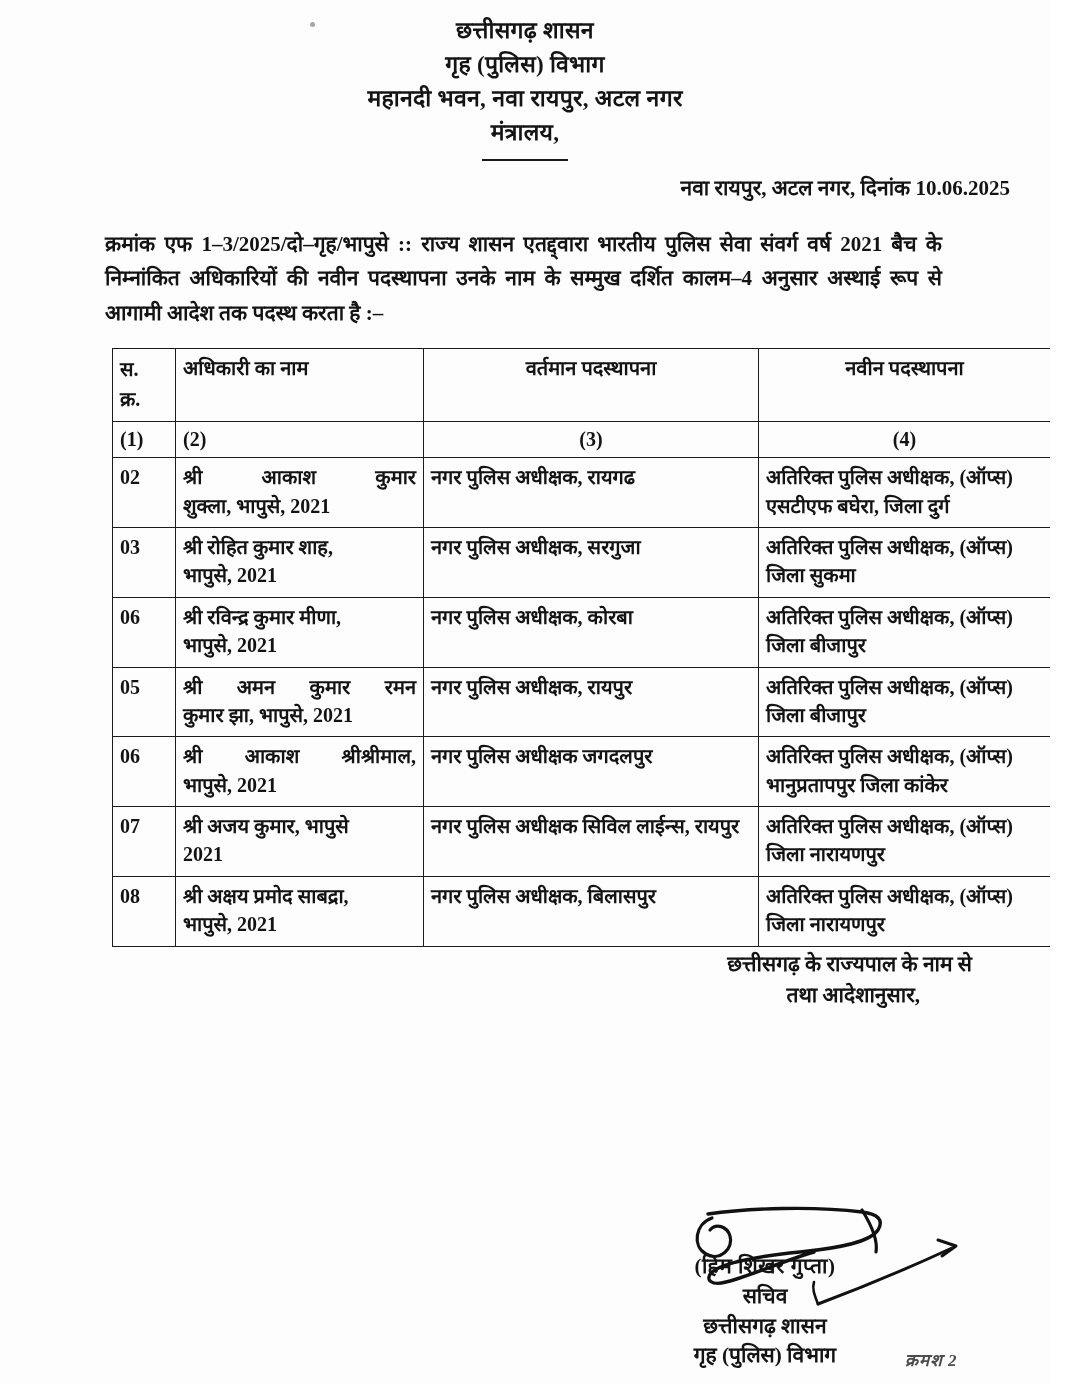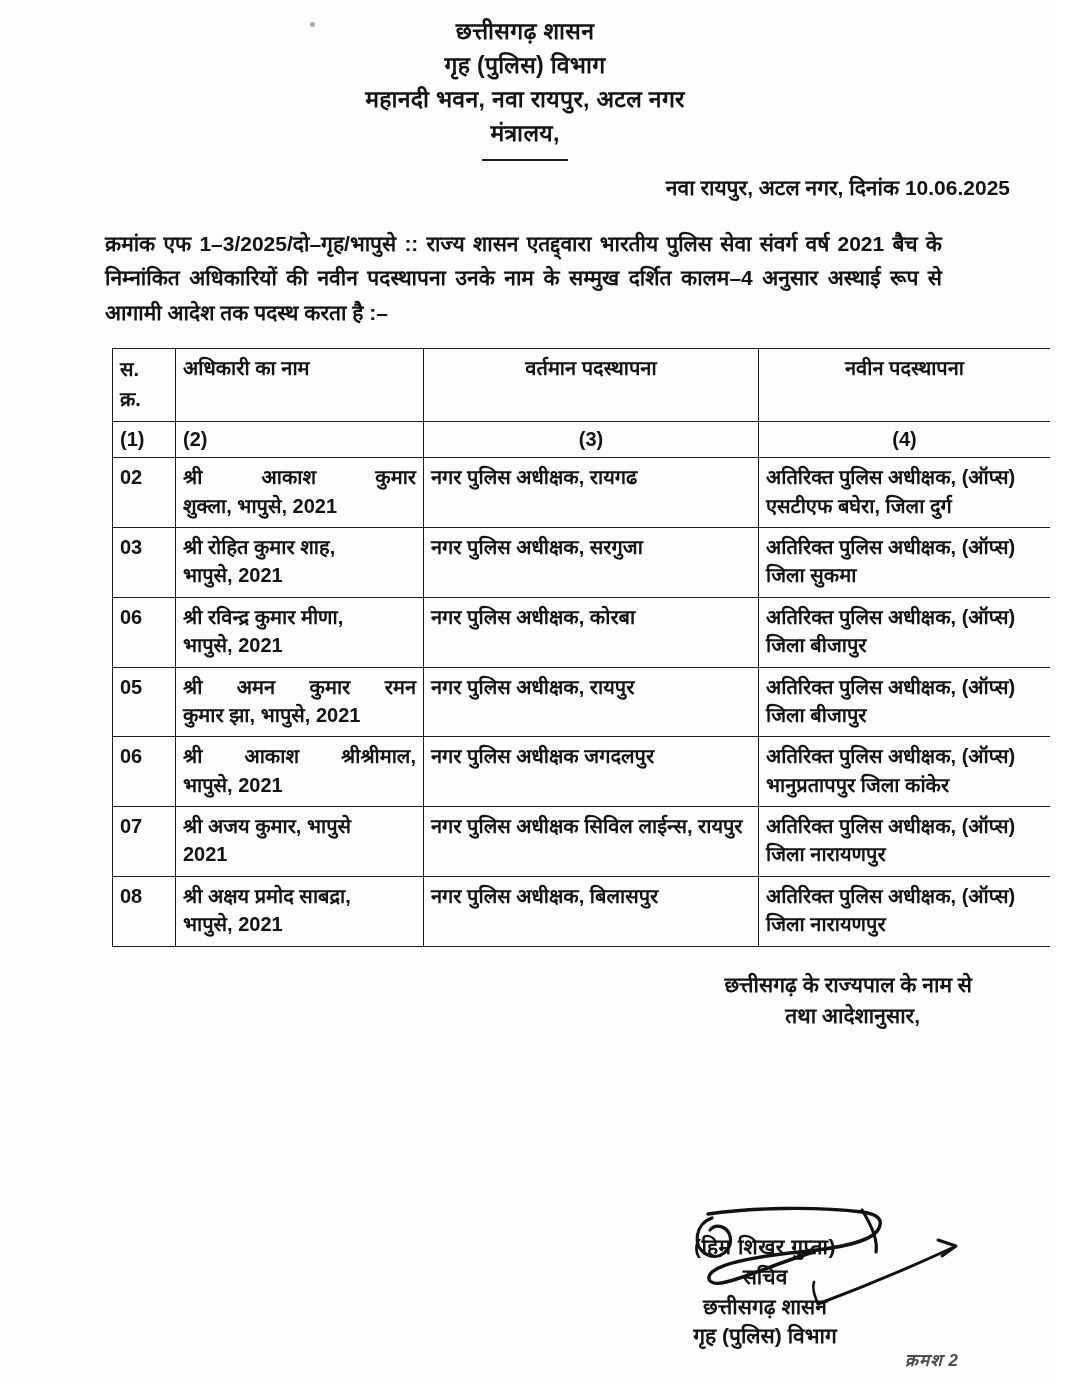--- a/index.html
+++ b/index.html
@@ -11,20 +11,21 @@
   body {
     font-family: "Liberation Sans", "DejaVu Sans", sans-serif;
     color: #111111;
   }
   #page {
     position: relative;
     width: 1050px;
     height: 1384px;
     background: #fdfdfd;
     overflow: hidden;
+    font-family: Liberation Serif, serif;
   }
   
   .speck {
     position: absolute;
     left: 310px;
     top: 22px;
     width: 5px;
     height: 5px;
     background: #8a8a8a;
     border-radius: 50%;
@@ -113,42 +114,42 @@
   }
   td.c-nm.justify .l1 {
     display: block;
     text-align: justify;
     text-align-last: justify;
   }
   td.c-nm.justify .l2 { display: block; }
   td.c-nm .plain { display: block; }
 
   .closing {
-    margin-top: 22px;
+    margin-top: 2px;
     text-align: right;
     padding-right: 78px;
     font-size: 21px;
     font-weight: 600;
     line-height: 1.5;
     color: #131313;
   }
   .closing .l2 { padding-right: 52px; display: block; }
 
   .sign-block {
     position: absolute;
     left: 600px;
     top: 1196px;
     width: 420px;
     height: 180px;
   }
   .sign-svg { position: absolute; left: 0; top: 0; }
   .sign-text {
     position: absolute;
     left: 0;
-    top: 36px;
+    top: 56px;
     width: 330px;
     text-align: center;
     font-size: 21px;
     font-weight: 600;
     line-height: 1.42;
     color: #131313;
   }
   .sign-text .nm { letter-spacing: .5px; }
   .contd {
     position: absolute;

